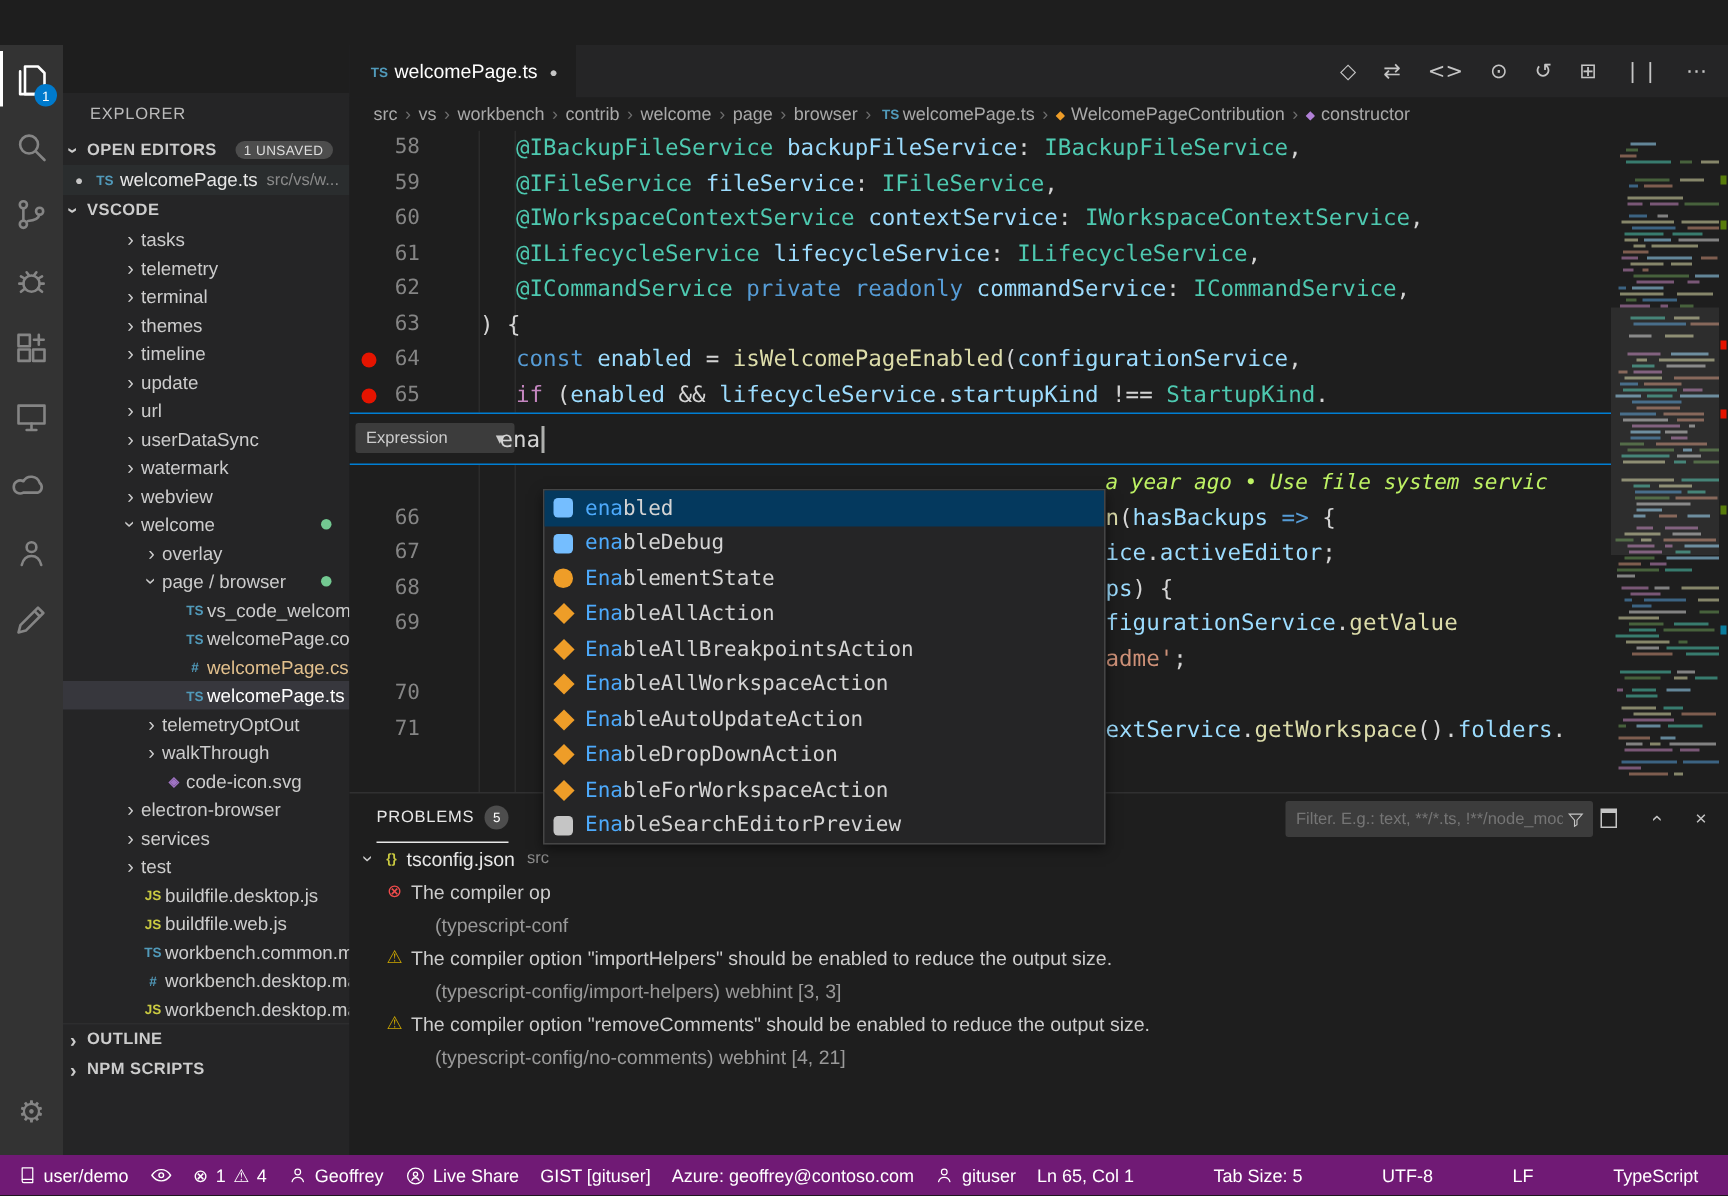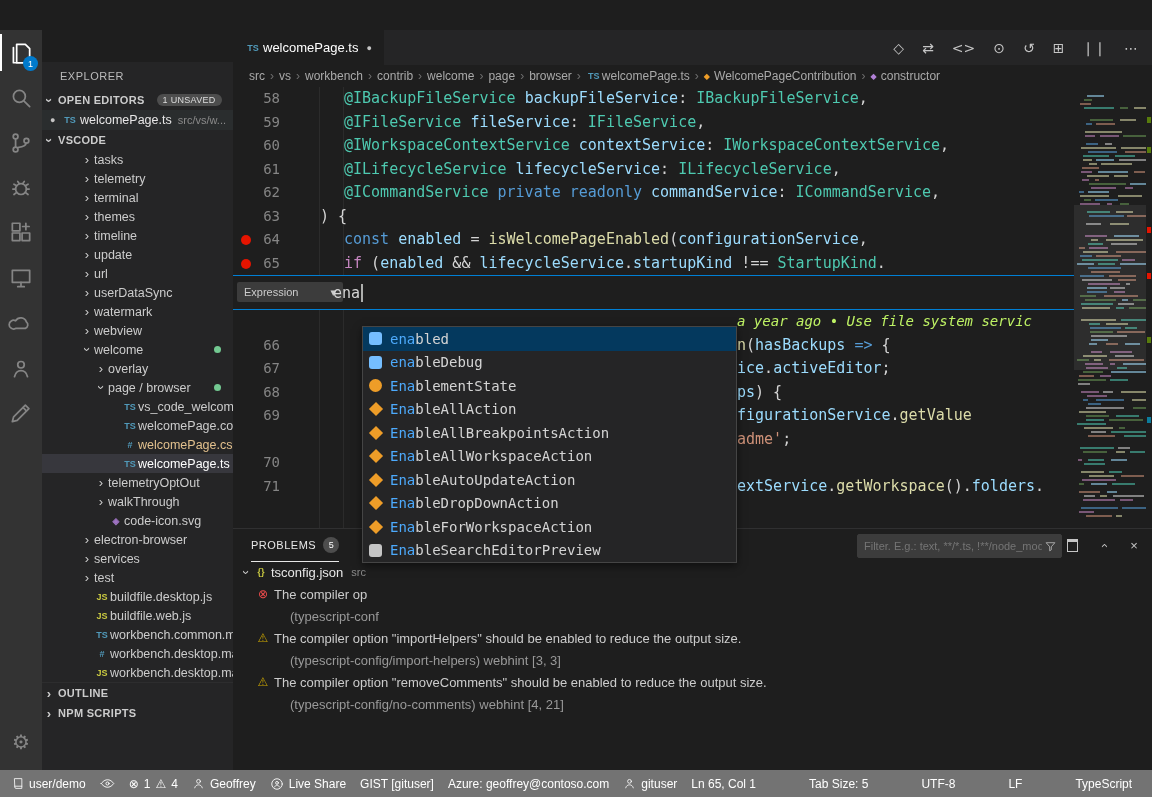--- a/index.html
+++ b/index.html
@@ -106,21 +106,21 @@
   .srow{height:23.5px;display:flex;align-items:center;padding:0 6px;cursor:pointer;
         font-family:"DejaVu Sans Mono",monospace;font-size:14px;color:#d4d4d4;white-space:pre;}
   .srow.sel{background:#04395e;}
   .skind{width:13px;height:13px;flex:none;margin-right:8px;}
   .kind-variable{background:#75beff;border-radius:3px;}
   .kind-class{background:#ee9d28;width:10px;height:10px;margin-left:2px;margin-right:9px;transform:rotate(45deg);}
   .kind-enum{background:#ee9d28;border-radius:50%;}
   .kind-constant{background:#c5c5c5;border-radius:3px;}
   .smatch{color:#4daafc;}
   
-  .statusbar{position:absolute;left:0;bottom:0;width:100%;height:27px;background:#737373;display:flex;align-items:center;
+  .statusbar{position:absolute;left:0;bottom:0;width:100%;height:27px;background:#701a75;display:flex;align-items:center;
              color:#ffffff;font-size:12px;}
   .sb-left{display:flex;align-items:center;height:100%;padding-left:4px;}
   .sb-right{margin-left:auto;display:flex;height:100%;padding-right:10px;gap:39px;}
   .sb-item{display:flex;align-items:center;gap:5px;padding:0 7px;height:100%;cursor:pointer;white-space:nowrap;}
   .sb-item svg{stroke:#ffffff;fill:none;stroke-width:1.5;stroke-linecap:round;stroke-linejoin:round;}
   .sb-glyph{font-size:12px;font-family:"DejaVu Sans",sans-serif;}
 </style>
 </head>
 <body>
 

